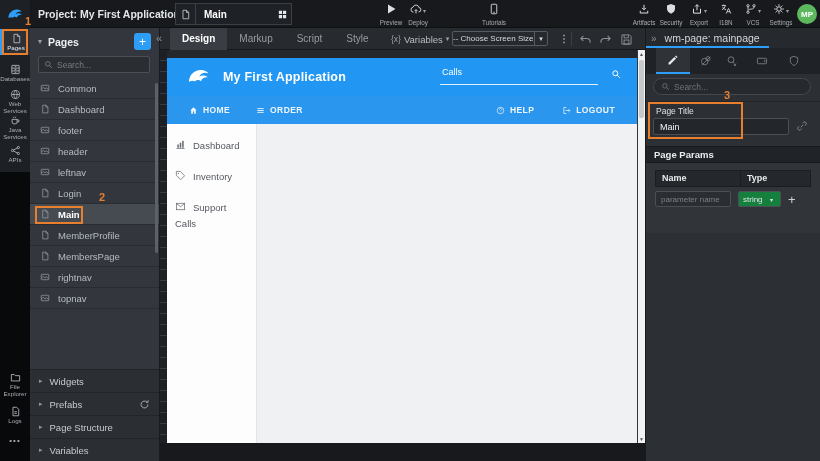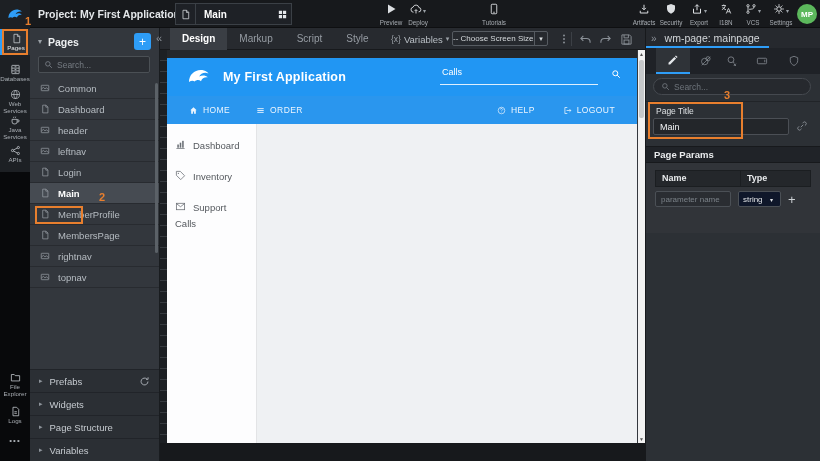--- a/index.html
+++ b/index.html
@@ -74,21 +74,21 @@
   .cdiv{position:absolute;left:411px;top:4px;width:1px;height:14px;background:#3c4046}
 
   
   #canvas{position:absolute;left:160px;top:50px;width:485px;height:393px;background:#24272b}
   .vruler{position:absolute;left:0;top:0;width:7px;height:393px;background:repeating-linear-gradient(to bottom,#1d2024 0 10px,#383c41 10px 11px)}
   .app{position:absolute;left:7px;top:8px;width:470px;height:385px;background:#eff1f3;overflow:hidden}
   .app-head{position:relative;height:38px;background:var(--app-header,#2196f3);display:flex;align-items:center;padding:0 20px}
   .app-head .ttl{margin-left:12px;font-size:12.5px;font-weight:bold;color:#fff;letter-spacing:.2px}
   .app-search{position:absolute;left:273px;top:7px;width:158px;height:20px;font-size:9px;color:#fdfefe;padding:2px 0 0 2px;border-bottom:1px solid rgba(255,255,255,.85)}
   .app-mag{position:absolute;left:444px;top:11px;font-size:10px;color:#fff}
-  .app-nav{height:28px;background:var(--app-nav,#2a96ee);display:flex;align-items:center;padding:0 22px;font-size:8.5px;font-weight:normal;letter-spacing:.4px;color:#ecf5fe}
+  .app-nav{height:28px;background:var(--app-nav,#2a96ee);display:flex;align-items:center;padding:0 22px;font-size:8.5px;font-weight:bold;letter-spacing:.4px;color:#ecf5fe}
   .anitem{display:flex;align-items:center;gap:5px;cursor:pointer;white-space:nowrap}
   .anitem .ic{font-size:9px}
   .app-body{display:flex;height:319px}
   .app-lnav{width:90px;background:#fdfdfe;border-right:1px solid #e3e4e6;padding:14px 8px 0 8px}
   .mitem{margin-bottom:15px;font-size:9.5px;color:#54585d;line-height:1.7;cursor:pointer}
   .mitem .ic{font-size:11px;color:#6a6f75;margin-right:7px;vertical-align:-1px}
   .app-content{flex:1;background:#eff1f3}
   .scrolltrack{position:absolute;left:477px;top:0;width:8px;height:393px;background:#f2f2f2;border-left:1px solid #34383d}
   .scrolltrack .up{position:absolute;top:1px;left:0;right:0;text-align:center;font-size:5px;color:#555}
   .scrolltrack .dn{position:absolute;bottom:1px;left:0;right:0;text-align:center;font-size:5px;color:#555}
@@ -114,21 +114,21 @@
   .pt-input{position:absolute;left:7px;top:90px;width:136px;height:17px;background:#23262a;border:1px solid #4b4f55;border-radius:2px;color:#f2f4f6;font-size:9px;padding:0 6px}
   .pt-link{position:absolute;left:150px;top:92px;font-size:12px;color:#8d939a;cursor:pointer}
   .pp-strip{position:absolute;left:0;top:118px;right:0;height:17px;background:#202328;border-top:1px solid #17191c;border-bottom:1px solid #17191c;line-height:15px;padding-left:8px;font-size:9.5px;font-weight:bold;color:#e9ebed}
   .param-table{position:absolute;left:0;top:135px;right:0;height:70px;background:#313439;padding:7px 9px}
   .ph-row{display:flex;height:17px;border:1px solid #1b1e21;background:#24272b}
   .ph-row .c1{width:85px;border-right:1px solid #1b1e21;padding-left:6px;line-height:15px;font-size:9px;font-weight:bold;color:#e9ebed}
   .ph-row .c2{width:52px;padding-left:6px;line-height:15px;font-size:9px;font-weight:bold;color:#e9ebed}
   .pr-row{display:flex;align-items:center;margin-top:4px}
   .pr-row input{width:76px;height:16px;background:#2a2d32;border:1px solid #4b5056;border-radius:2px;font-size:8px;color:#c6cbd0;padding:0 5px}
   .pr-row input::placeholder{color:#7b8289}
-  .pr-sel{margin-left:7px;width:43px;height:16px;border:1px solid #4b5056;border-radius:2px;background:#0f172a;display:flex;align-items:center;cursor:pointer}
+  .pr-sel{margin-left:7px;width:43px;height:16px;border:1px solid #4b5056;border-radius:2px;background:#15803d;display:flex;align-items:center;cursor:pointer}
   .pr-sel .t{flex:1;padding-left:4px;font-size:8px;color:#dfe2e5}
   .pr-sel .car{width:10px;font-size:6px;color:#dfe2e5}
   .pr-plus{margin-left:7px;font-size:13px;color:#ced2d6;cursor:pointer}
 
   
   .ann-box{position:absolute;border:2px solid var(--annotation,#e87f2e);z-index:40;pointer-events:none}
   .ann-num{position:absolute;z-index:41;font-size:11px;font-weight:bold;color:var(--annotation,#e87f2e);pointer-events:none}
   .collapseL{position:absolute;left:156px;top:32px;z-index:30;font-size:11px;color:#8d939a;cursor:pointer}
 </style>
 </head>
@@ -378,29 +378,38 @@
           </span>
           <span class="t">Dashboard</span>
         </div>
       <div class="prow">
           <span class="ic">
             <svg viewBox="0 0 24 24" stroke="currentColor" fill="none" stroke-width="1.7">
               <rect x="3" y="5.5" width="18" height="13" rx="1"></rect>
               <path d="M3.5 14.5l4.5-4 4 3.5 3-2.5 5.5 4"></path>
             </svg>
           </span>
-          <span class="t">header</span>
+          <span class="t">footer</span>
         </div>
       <div class="prow">
           <span class="ic">
             <svg viewBox="0 0 24 24" stroke="currentColor" fill="none" stroke-width="1.7">
               <rect x="3" y="5.5" width="18" height="13" rx="1"></rect>
               <path d="M3.5 14.5l4.5-4 4 3.5 3-2.5 5.5 4"></path>
             </svg>
           </span>
+          <span class="t">header</span>
+        </div>
+      <div class="prow">
+          <span class="ic">
+            <svg viewBox="0 0 24 24" stroke="currentColor" fill="none" stroke-width="1.7">
+              <rect x="3" y="5.5" width="18" height="13" rx="1"></rect>
+              <path d="M3.5 14.5l4.5-4 4 3.5 3-2.5 5.5 4"></path>
+            </svg>
+          </span>
           <span class="t">leftnav</span>
         </div>
       <div class="prow">
           <span class="ic">
             <svg viewBox="0 0 24 24" stroke="currentColor" fill="none" stroke-width="1.7">
               <path d="M6.5 2.8h8l4.5 4.5v14H6.5z"></path>
               <path d="M14 3v4.5h4.7"></path>
             </svg>
           </span>
           <span class="t">Login</span>
@@ -445,33 +454,33 @@
           <span class="ic">
             <svg viewBox="0 0 24 24" stroke="currentColor" fill="none" stroke-width="1.7">
               <rect x="3" y="5.5" width="18" height="13" rx="1"></rect>
               <path d="M3.5 14.5l4.5-4 4 3.5 3-2.5 5.5 4"></path>
             </svg>
           </span>
           <span class="t">topnav</span>
         </div>
     </div>
     <div class="pp-sections">
+      <div class="sec">
+        <span class="car">▸</span>
+        <span class="t">Widgets</span>
+      </div>
       <div class="sec">
         <span class="car">▸</span>
         <span class="t">Prefabs</span>
         <span class="ic ref">
             <svg viewBox="0 0 24 24" stroke="currentColor" fill="none" stroke-width="2">
               <path d="M19.5 12a7.5 7.5 0 11-2.2-5.3"></path>
               <path d="M19.8 2.8v4.4h-4.4"></path>
             </svg>
           </span>
-      </div>
-      <div class="sec">
-        <span class="car">▸</span>
-        <span class="t">Widgets</span>
       </div>
       <div class="sec">
         <span class="car">▸</span>
         <span class="t">Page Structure</span>
       </div>
       <div class="sec">
         <span class="car">▸</span>
         <span class="t">Variables</span>
       </div>
     </div>

